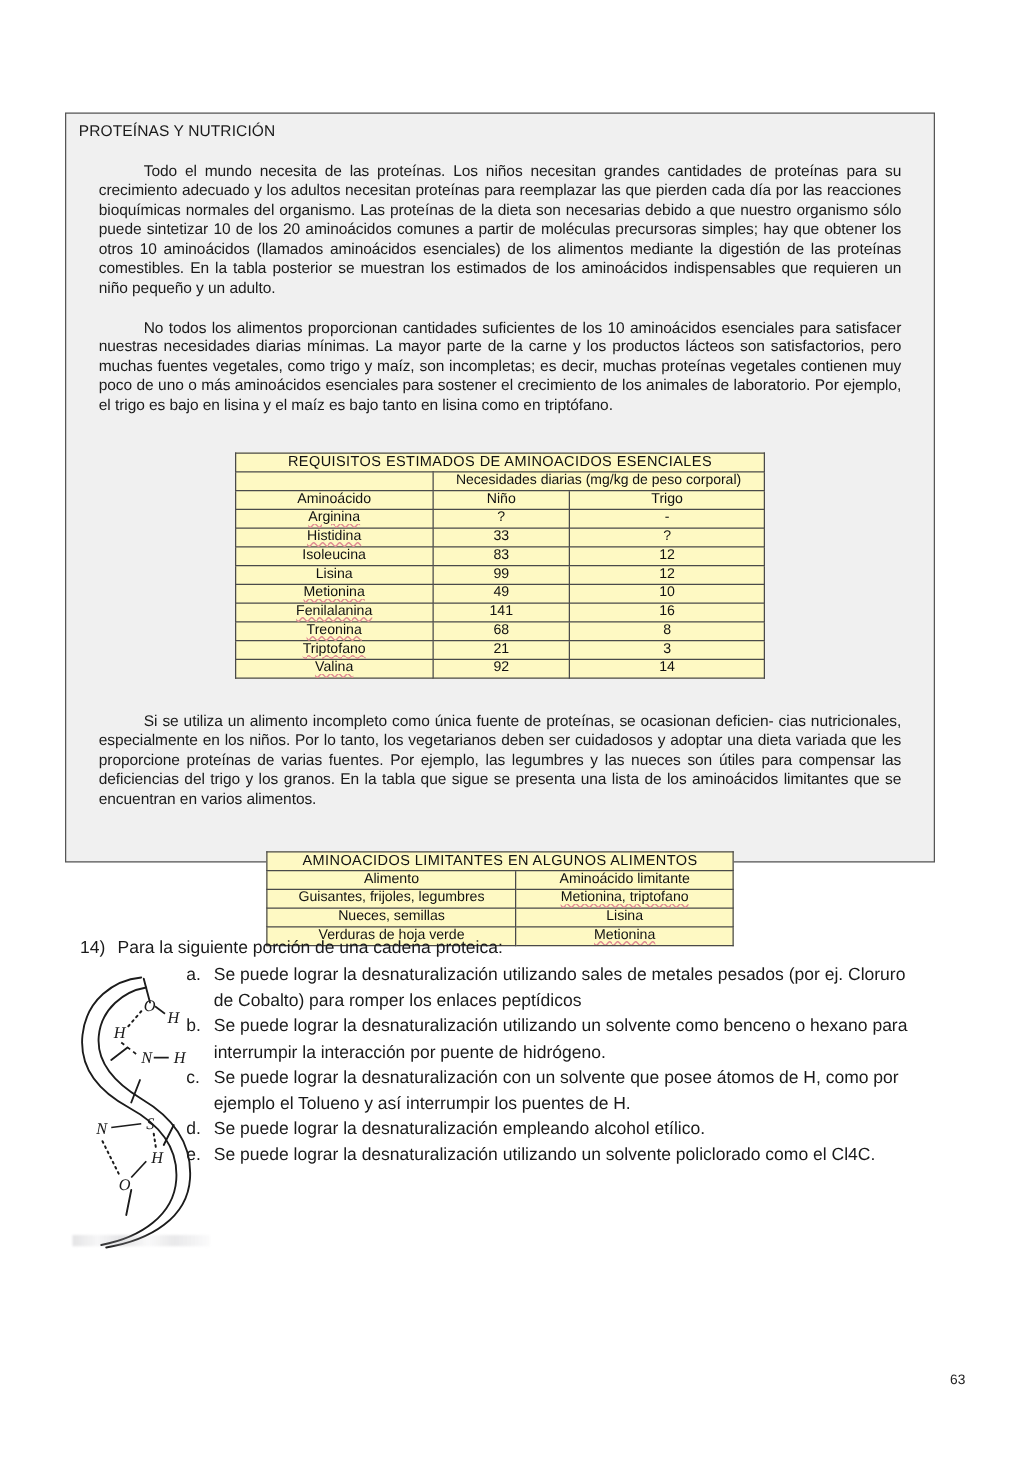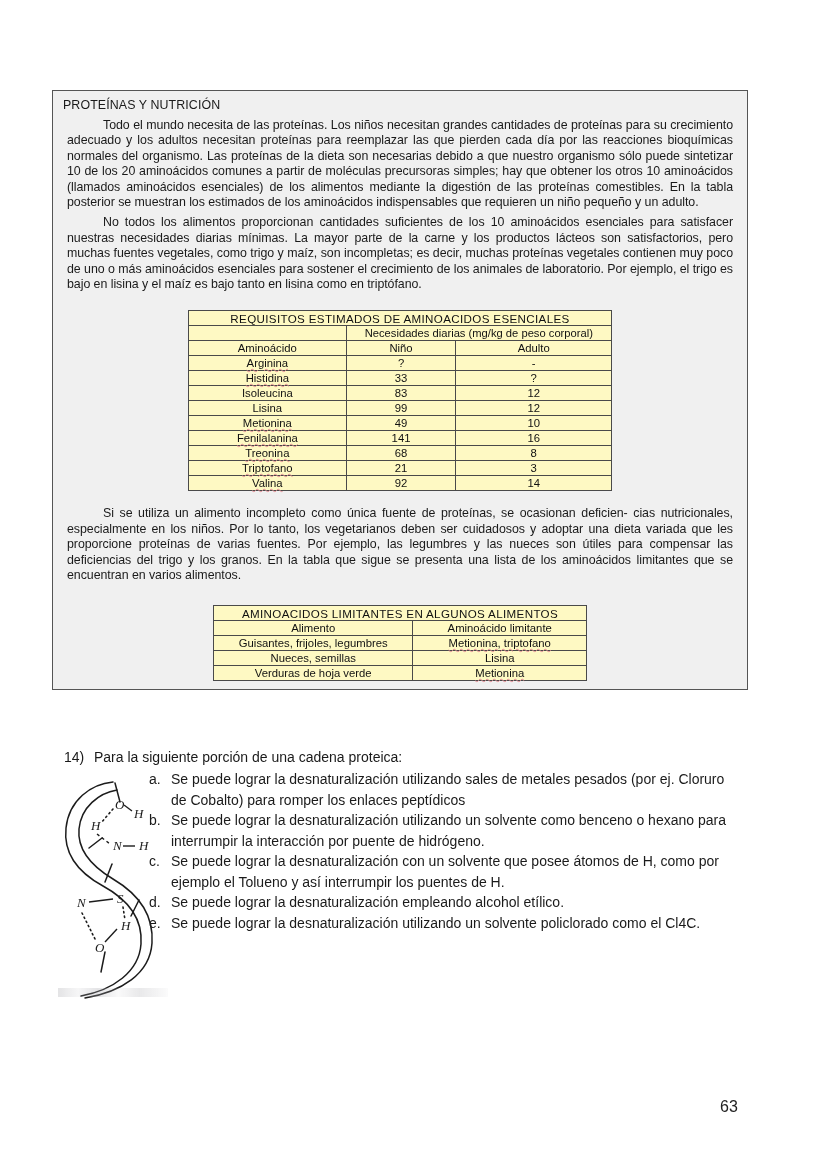--- a/index.html
+++ b/index.html
@@ -33,21 +33,21 @@
     font-size: 12.4px;
     line-height: 15.5px;
     letter-spacing: 0.1px;
   }
 
   .para {
     font-size: 12.4px;
     line-height: 15.6px;
     text-align: justify;
     text-indent: 36px;
-    margin: 4px;
+    margin: 16px;
     letter-spacing: -0.05px;
   }
 
   
   .tbl-wrap {
     display: flex;
     justify-content: center;
   }
   table.doc-table {
     border-collapse: collapse;
@@ -162,23 +162,23 @@
         rgba(165,165,172,0.30) 36%,
         rgba(210,210,214,0.12) 55%,
         rgba(175,175,180,0.28) 74%,
         rgba(215,215,219,0.10) 100%);
     filter: blur(0.7px);
   }
 
   
   .page-number {
     position: absolute;
-    left: 720px;
+    left: 760px;
     top: 1098px;
-    font-size: 16px;
+    font-size: 11px;
     color: #222;
   }
 </style>
 </head>
 <body>
 
 <div class="passage-box">
 
   <div class="passage-title">PROTEÍNAS Y NUTRICIÓN</div>
 
@@ -199,21 +199,21 @@
         <tr>
           <td class="t-title" colspan="3">REQUISITOS ESTIMADOS DE AMINOACIDOS ESENCIALES</td>
         </tr>
         <tr>
           <td></td>
           <td class="t-sub" colspan="2">Necesidades diarias (mg/kg de peso corporal)</td>
         </tr>
         <tr>
           <td class="t-head">Aminoácido</td>
           <td class="t-head">Niño</td>
-          <td class="t-head">Adulto</td>
+          <td class="t-head">Trigo</td>
         </tr>
         <tr>
           <td><span class="spell">Arginina</span></td>
           <td>?</td>
           <td>-</td>
         </tr>
         <tr>
           <td><span class="spell">Histidina</span></td>
           <td>33</td>
           <td>?</td>

